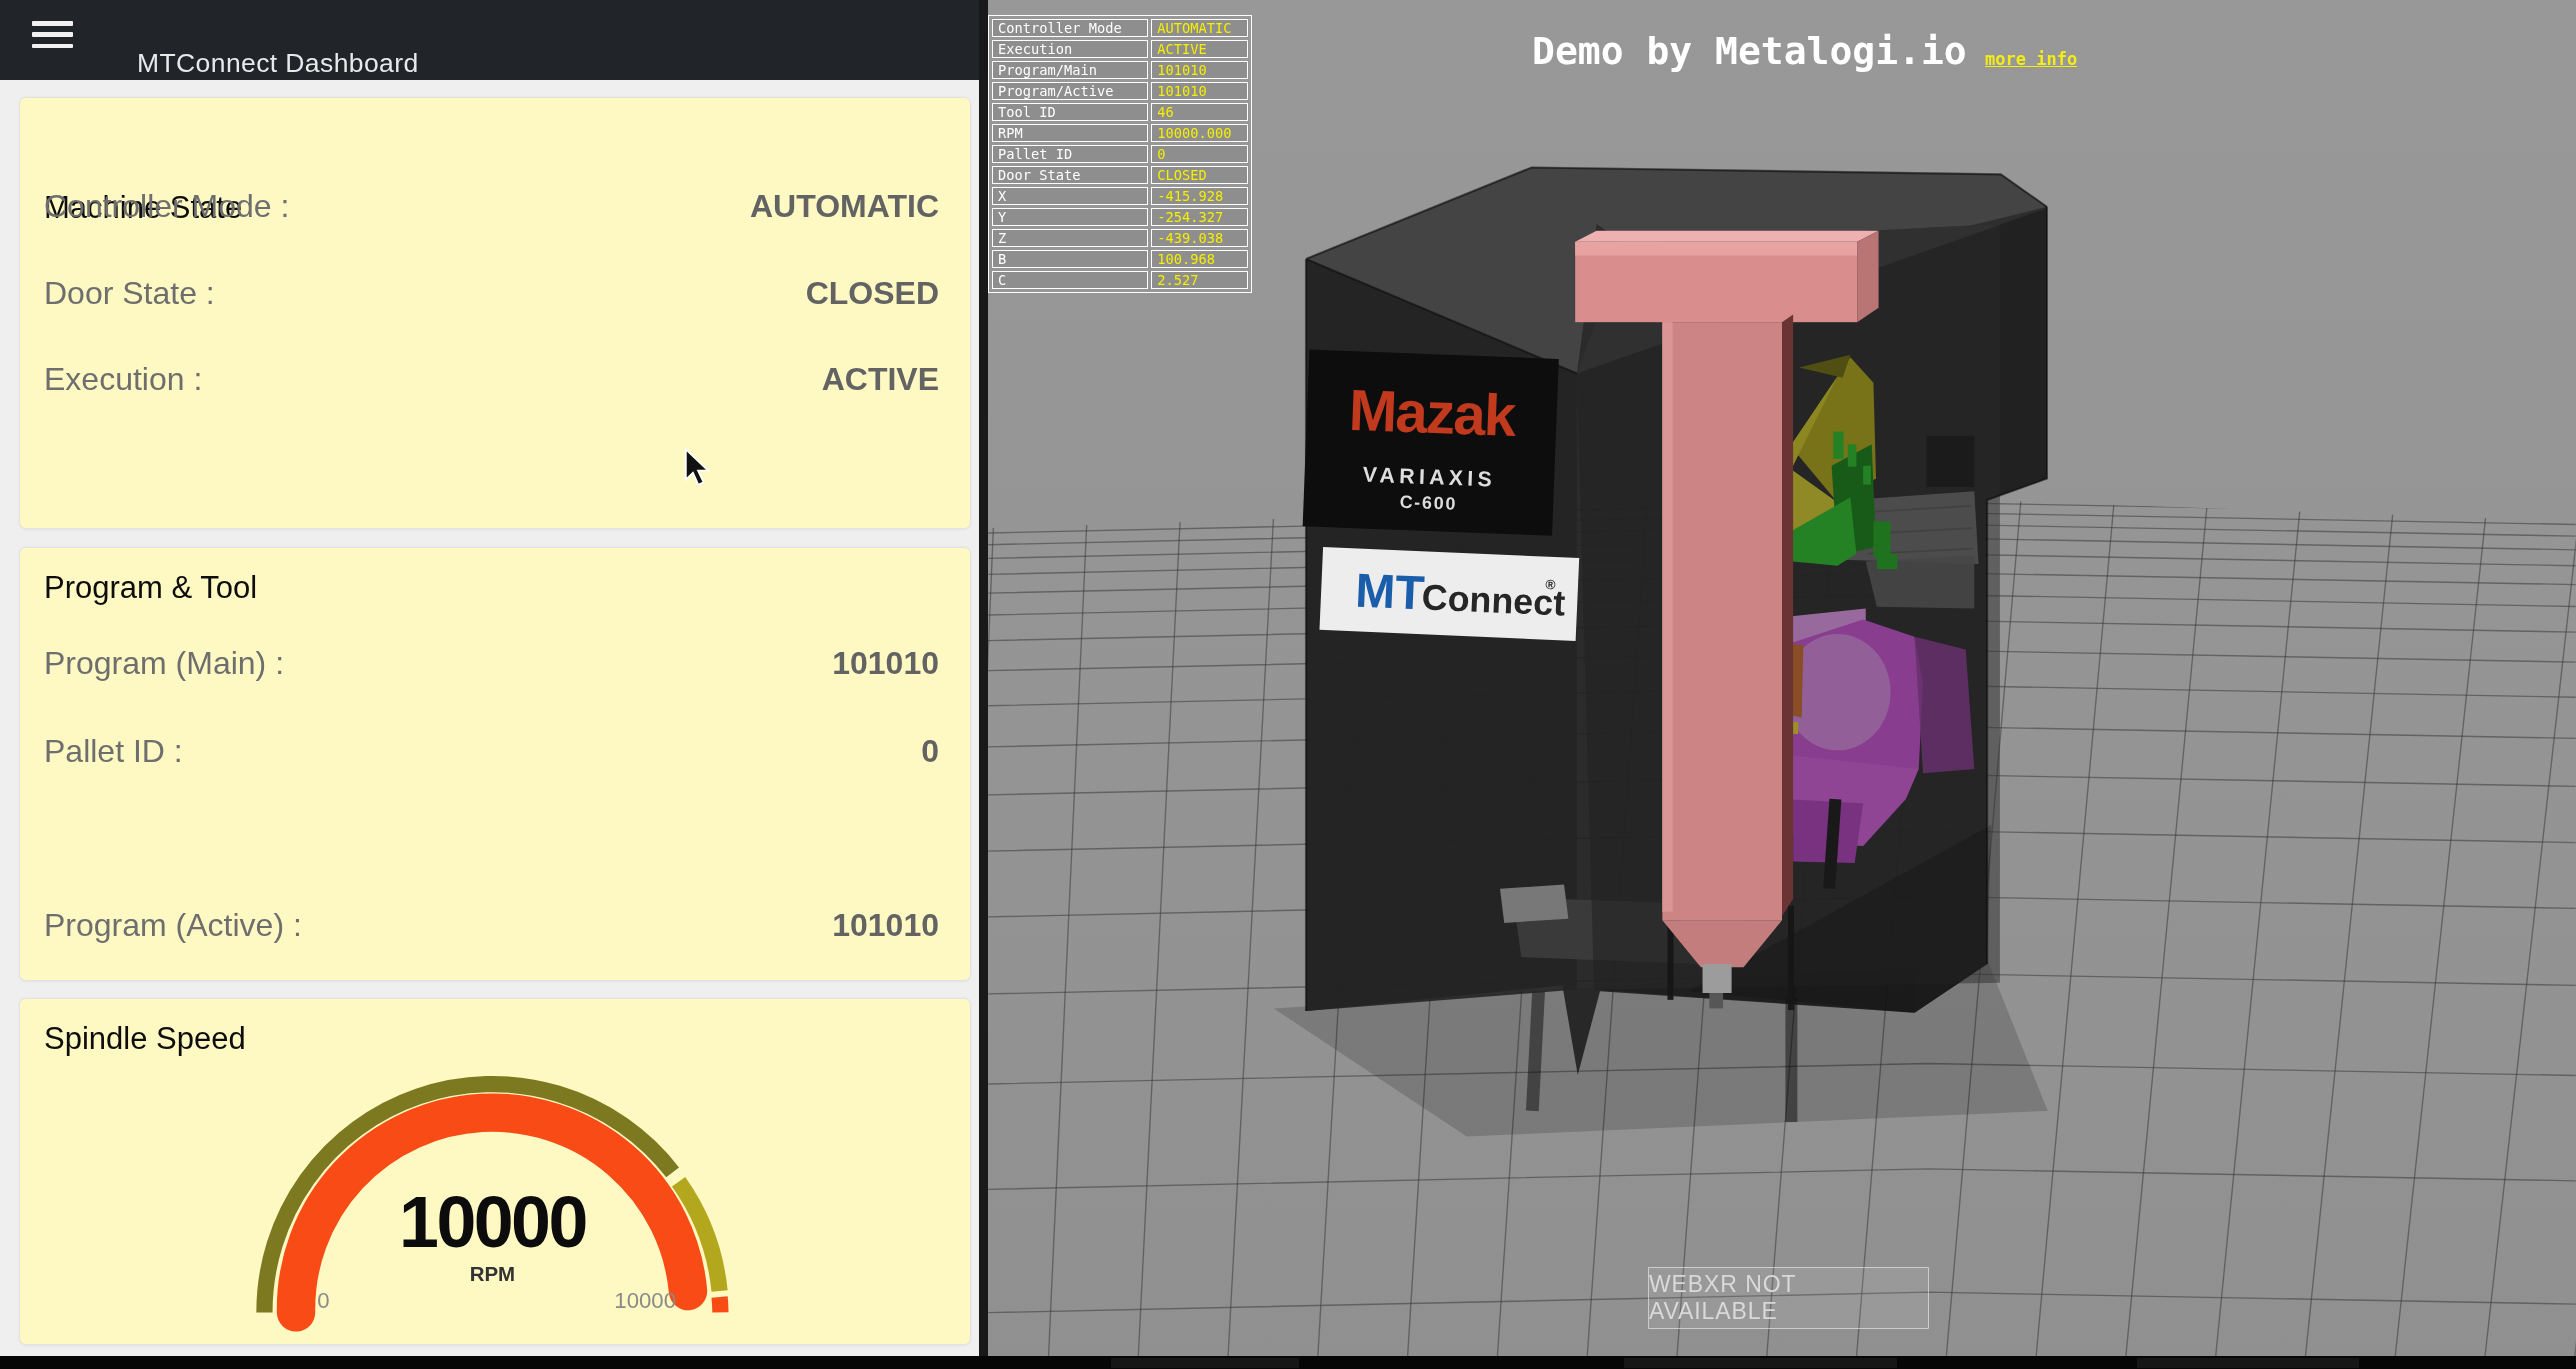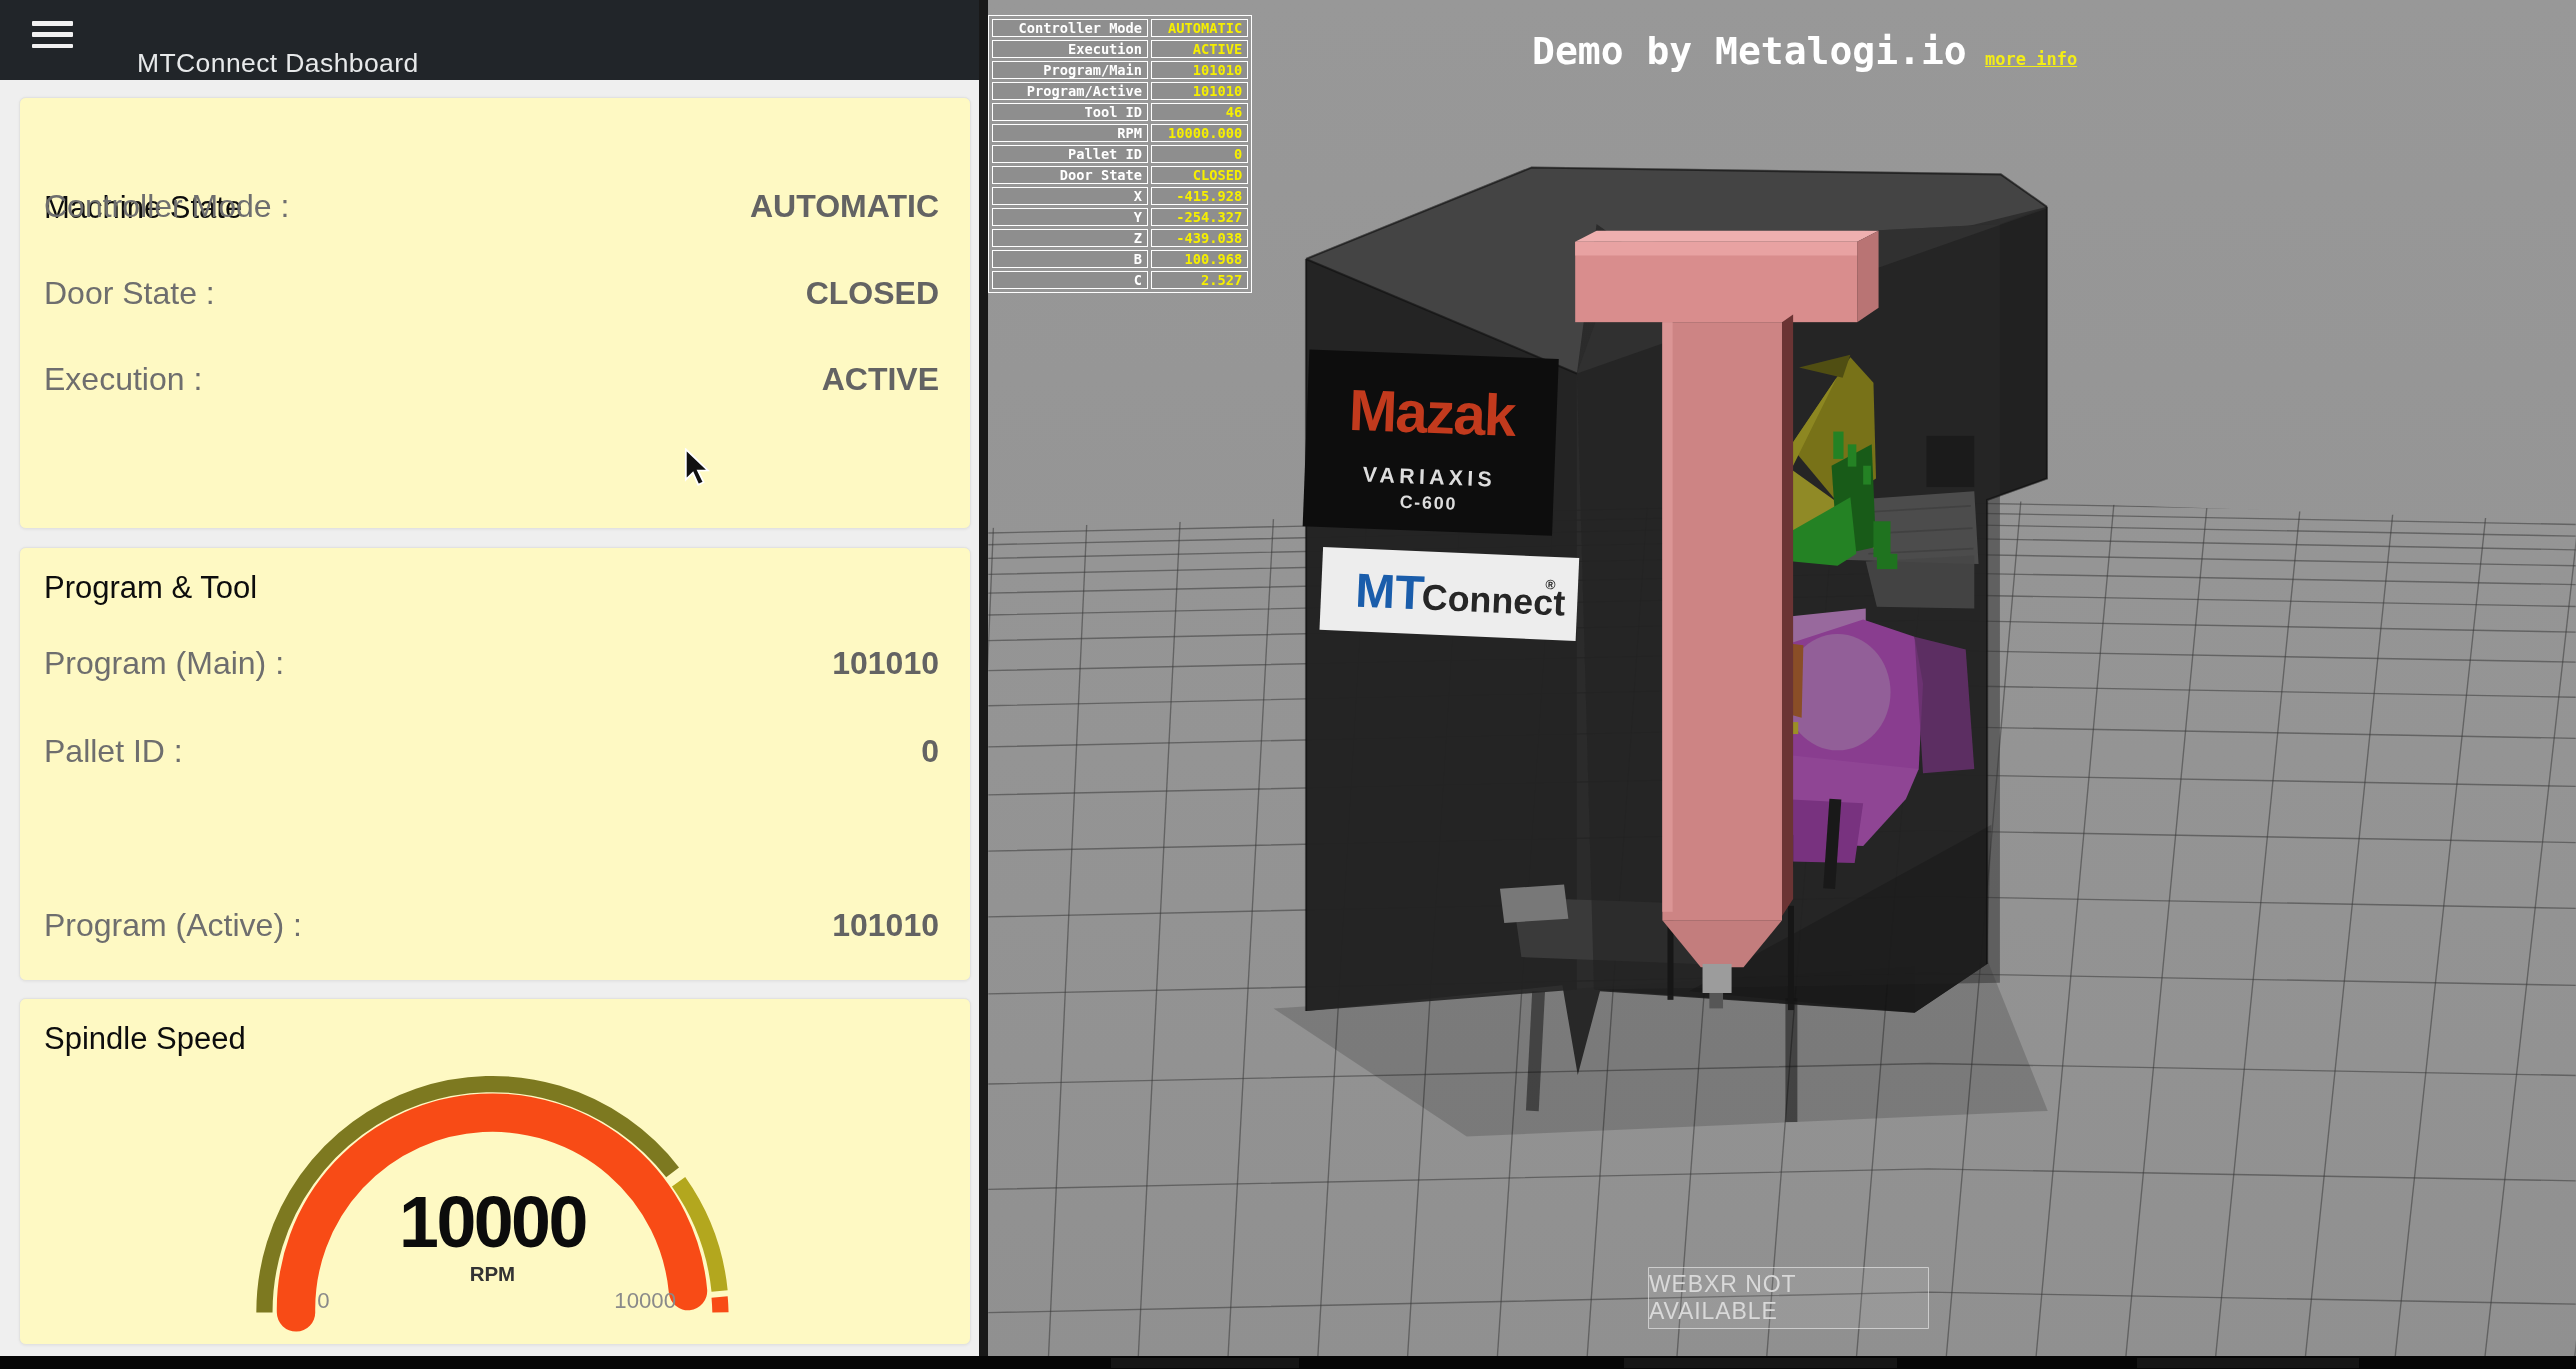--- a/index.html
+++ b/index.html
@@ -38,22 +38,22 @@
   .scene-title{position:absolute;left:544px;top:29px;
                font-family:"DejaVu Sans Mono",monospace;font-weight:bold;
                font-size:38px;color:#fff;white-space:nowrap;text-align:center;}
   .more-info{position:absolute;left:997px;top:49px;
              font-family:"DejaVu Sans Mono",monospace;font-weight:bold;
              font-size:17px;color:#f3ed17;cursor:pointer;white-space:nowrap;text-decoration:underline;}
 
   table.ov-table{position:absolute;left:0px;top:15.4px;border-collapse:separate;
                  border-spacing:3.4px;border:1.7px solid #fff;}
   table.ov-table td{border:1.7px solid #fff;background:#8e8e8e;height:16px;
-                    font-family:"DejaVu Sans Mono",monospace;font-weight:bold;
-                    font-size:13.7px;padding:0 5.1px;vertical-align:middle;text-align:right;}
+                    font-family:"DejaVu Sans Mono",monospace;font-weight:normal;
+                    font-size:13.7px;padding:0 5.1px;vertical-align:middle;}
   td.ov-label{width:144px;color:#ffffff;}
   td.ov-value{width:85px;color:#f6ef00;}
 
   .webxr-btn{position:absolute;left:660px;top:1267px;width:279px;height:60px;
              border:1.7px solid rgba(255,255,255,.5);border-radius:1px;
              background:rgba(255,255,255,.08);color:#d9d9d9;font-size:23px;
              letter-spacing:0.9px;display:flex;align-items:center;justify-content:center;
              cursor:pointer;}
 
   .bottom-bar{position:absolute;left:0;top:1356px;width:2576px;height:13.7px;

